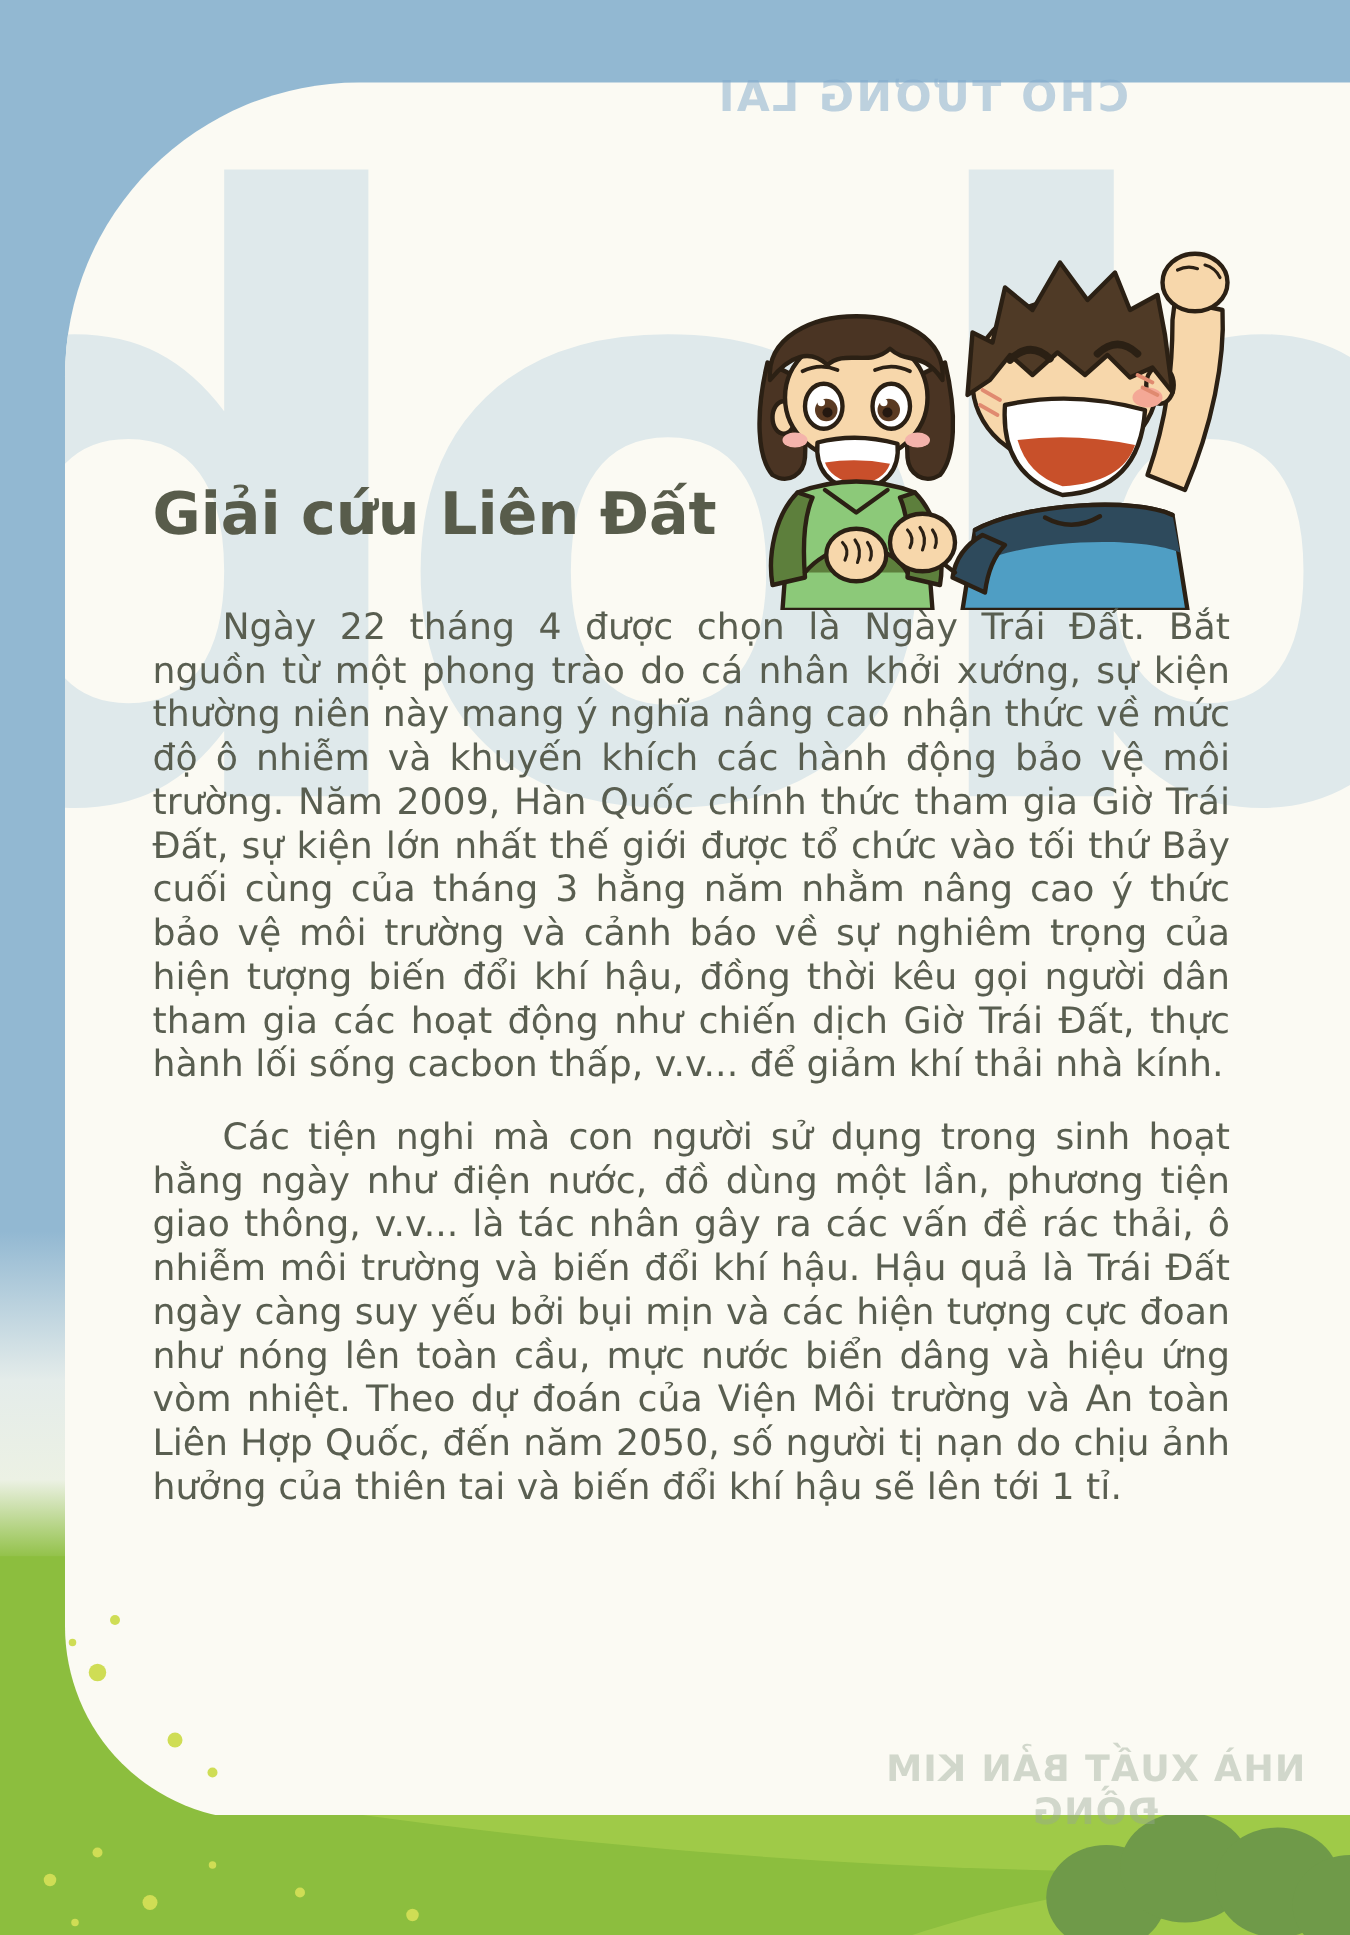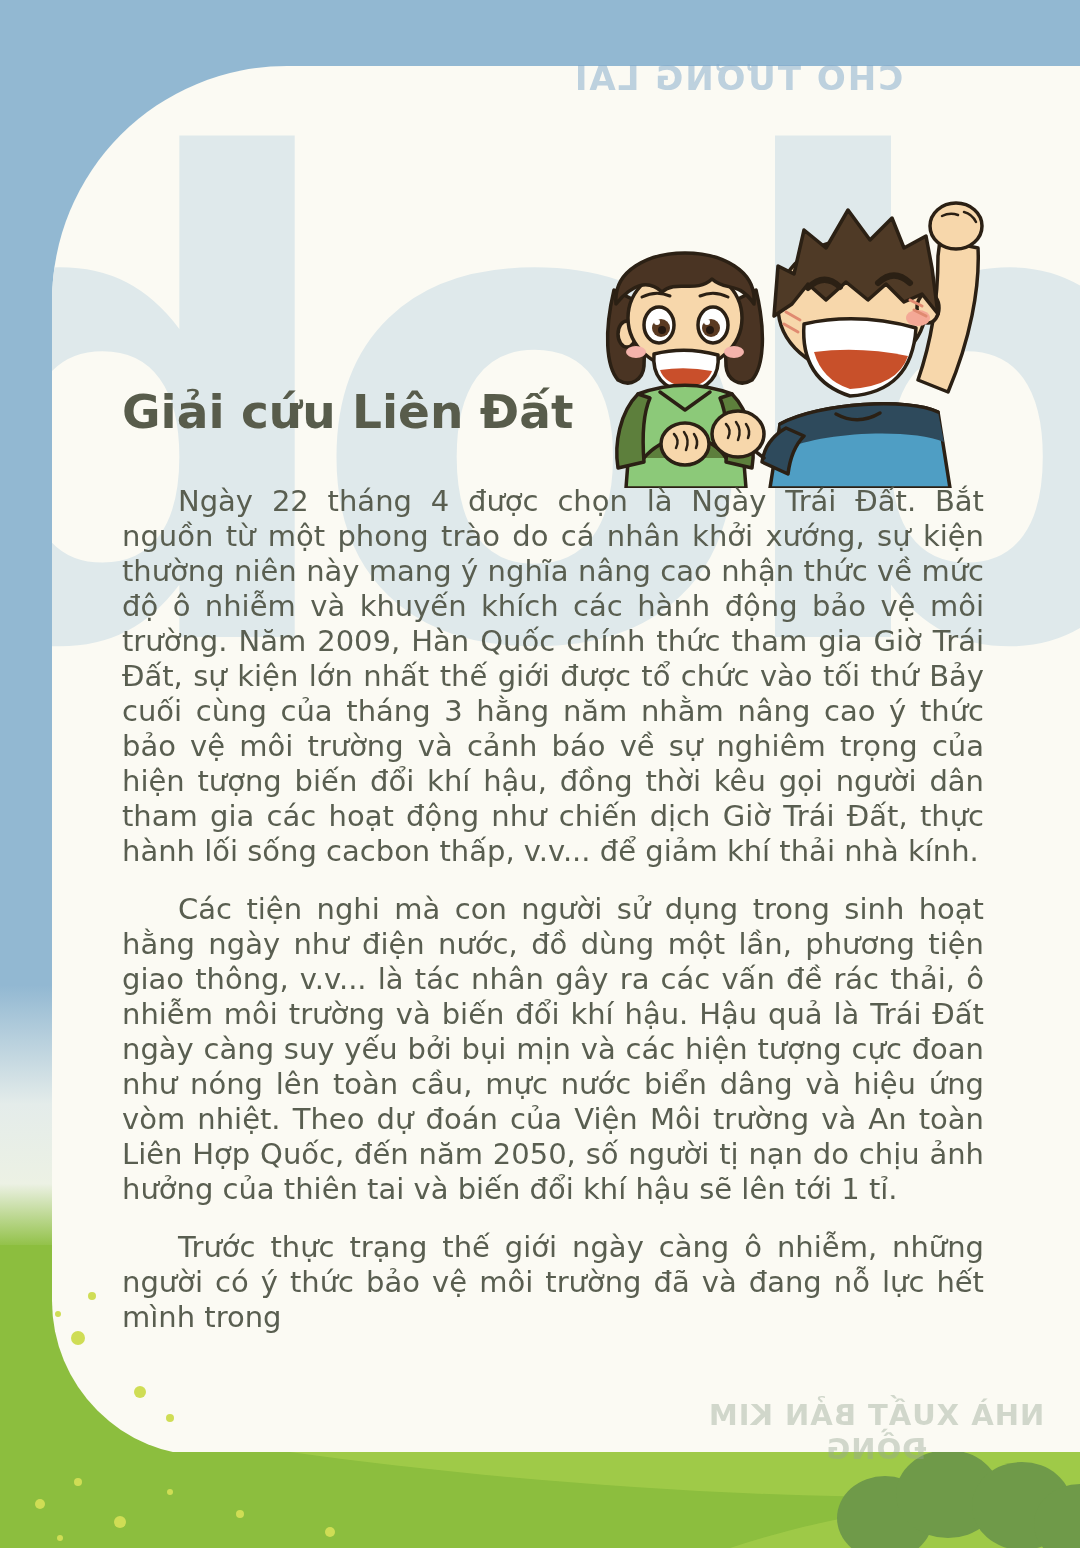--- a/index.html
+++ b/index.html
@@ -158,21 +158,20 @@
           <path d="M146,242 Q152,248 148,256 M156,240 Q162,248 158,258 M166,242 Q171,249 168,256" fill="none" stroke-width="2.5"></path>
         </g>
       </g>
     </svg>
 
     <h1 class="title">Giải cứu Liên Đất</h1>
 
     <div class="body-text">
       <p>Ngày 22 tháng 4 được chọn là Ngày Trái Đất. Bắt nguồn từ một phong trào do cá nhân khởi xướng, sự kiện thường niên này mang ý nghĩa nâng cao nhận thức về mức độ ô nhiễm và khuyến khích các hành động bảo vệ môi trường. Năm 2009, Hàn Quốc chính thức tham gia Giờ Trái Đất, sự kiện lớn nhất thế giới được tổ chức vào tối thứ Bảy cuối cùng của tháng 3 hằng năm nhằm nâng cao ý thức bảo vệ môi trường và cảnh báo về sự nghiêm trọng của hiện tượng biến đổi khí hậu, đồng thời kêu gọi người dân tham gia các hoạt động như chiến dịch Giờ Trái Đất, thực hành lối sống cacbon thấp, v.v... để giảm khí thải nhà kính.</p>
       <p>Các tiện nghi mà con người sử dụng trong sinh hoạt hằng ngày như điện nước, đồ dùng một lần, phương tiện giao thông, v.v... là tác nhân gây ra các vấn đề rác thải, ô nhiễm môi trường và biến đổi khí hậu. Hậu quả là Trái Đất ngày càng suy yếu bởi bụi mịn và các hiện tượng cực đoan như nóng lên toàn cầu, mực nước biển dâng và hiệu ứng vòm nhiệt. Theo dự đoán của Viện Môi trường và An toàn Liên Hợp Quốc, đến năm 2050, số người tị nạn do chịu ảnh hưởng của thiên tai và biến đổi khí hậu sẽ lên tới 1 tỉ.</p>
-      <p>Trước thực trạng thế giới ngày càng ô nhiễm, những người có ý thức bảo vệ môi trường đã và đang nỗ lực hết mình trong</p>
     </div>
   </div>
 
   <div class="ghost-top">CHO TƯƠNG LAI</div>
   <div class="ghost-bottom">NHÀ XUẤT BẢN KIM ĐỒNG</div>
 
 
   <svg class="grass-band" viewBox="0 0 1080 96" preserveAspectRatio="none" aria-hidden="true">
     <rect x="0" y="0" width="1080" height="96" fill="#8cbe3e"></rect>
     <path d="M290,0 L1080,0 L1080,42 C820,54 520,32 290,0 Z" fill="#a2cc4a" opacity="0.85"></path>

